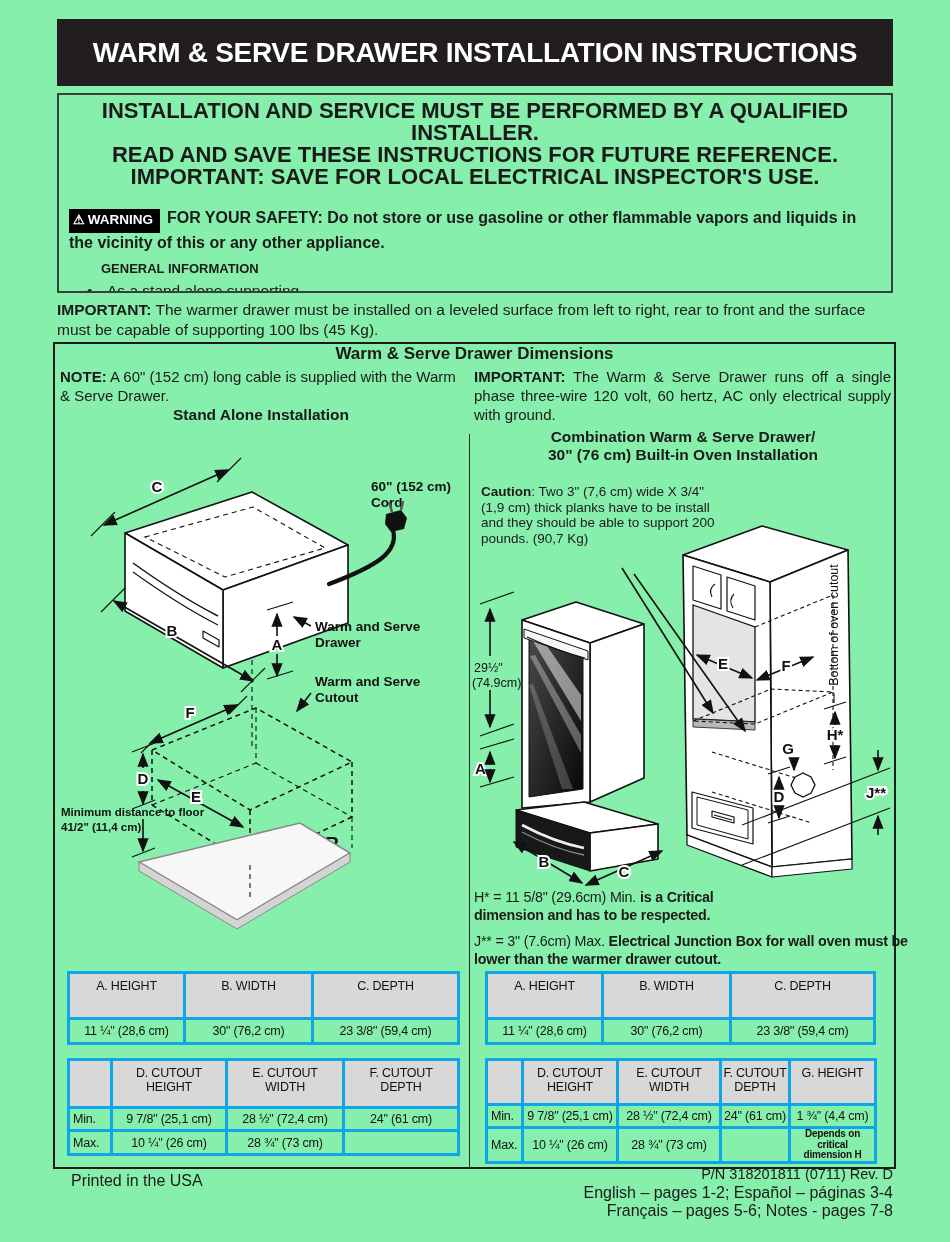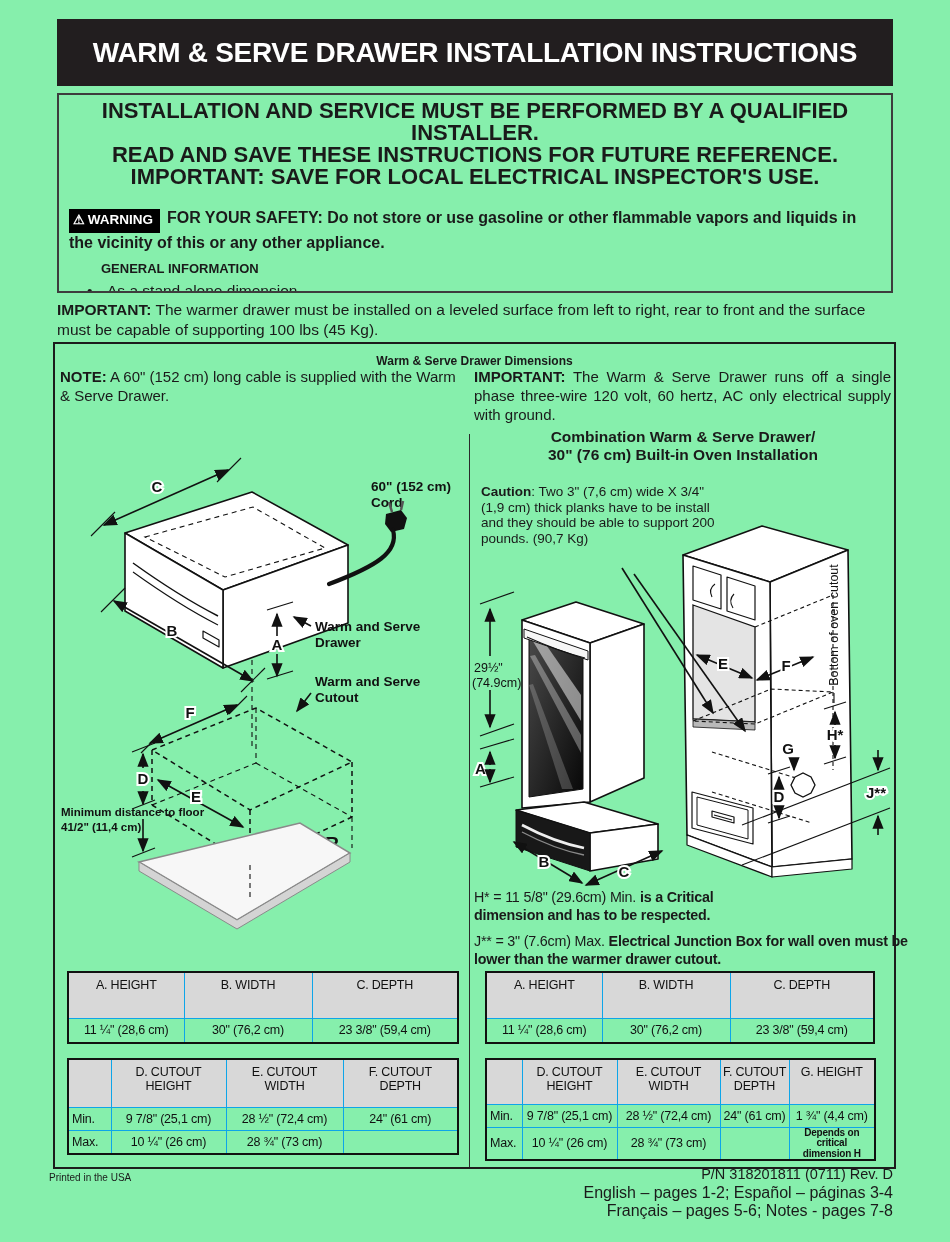--- a/index.html
+++ b/index.html
@@ -25,41 +25,41 @@
   .blist{margin-top:3px;}
   .bl{font-size:15.5px;line-height:19.5px;padding-left:38px;position:relative;}
   .bl .dot{position:absolute;left:18px;}
 
   
   #imppara{left:57px;top:300px;width:838px;font-size:15.5px;line-height:19.5px;}
   .bld{font-weight:bold;}
 
   
   #mainbox{left:53px;top:342px;width:843px;height:827px;border:2px solid #1c1c1c;box-sizing:border-box;}
-  #mb-title{left:0;top:10px;width:839px;text-align:center;font-weight:bold;font-size:12px;}
+  #mb-title{left:0;top:0;width:839px;text-align:center;font-weight:bold;font-size:17px;}
   #mb-note{left:5px;top:23px;width:406px;font-size:15px;line-height:19px;}
   #sa-head{left:0;top:62px;width:412px;text-align:center;font-weight:bold;font-size:15.5px;}
   #divider{left:414px;top:90px;height:733px;border-left:1.5px solid #2a2a2a;}
   #mb-imp{left:419px;top:23px;width:417px;font-size:15px;line-height:19px;text-align:justify;}
   #comb1{left:419px;top:84px;width:418px;text-align:center;font-weight:bold;font-size:15.5px;}
   #comb2{left:419px;top:102px;width:418px;text-align:center;font-weight:bold;font-size:15.5px;}
   #caution{left:426px;top:140px;width:242px;font-size:13.5px;line-height:15.5px;}
   #fnh{left:419px;top:544px;width:300px;font-size:14.3px;line-height:18px;letter-spacing:-.2px;}
   #fnj{left:419px;top:588px;width:434px;font-size:14.3px;line-height:18px;letter-spacing:-.2px;}
 
   
   .dimtable{border-collapse:collapse;table-layout:fixed;font-size:12.5px;letter-spacing:-.2px;
             color:#111;border:2px solid #111;}
-  .dimtable td{border:1px solid #0ea5e9;text-align:center;padding:0;overflow:hidden;white-space:nowrap;}
+  .dimtable td{border:3px solid #0ea5e9;text-align:center;padding:0;overflow:hidden;white-space:nowrap;}
   .dimtable .hd{background:#d8d8d8;vertical-align:top;padding-top:5px;}
   .dimtable .lab{text-align:left;padding-left:3px;}
   .gsmall{font-weight:bold;font-size:10px;line-height:10.5px;white-space:normal;}
 
   
-  #fprint{left:49px;top:1172px;font-size:10px;text-align:center;}
+  #fprint{left:71px;top:1172px;font-size:16px;text-align:center;}
   #fright{right:57px;top:1164px;text-align:right;}
   #fr1{font-size:14.5px;line-height:20px;}
   #fr2,#fr3{font-size:16px;line-height:18px;}
 
   
   svg text{font-family:"Liberation Sans",sans-serif;fill:#111;}
   .dl{font-size:15px;font-weight:bold;paint-order:stroke;stroke:#fff;stroke-width:4px;}
   .lbl{font-size:13.5px;font-weight:bold;}
   .sm{font-size:11.5px;font-weight:bold;}
   .med{font-size:12.5px;}
@@ -83,35 +83,36 @@
 
   <div class="abs" id="noticebox">
     <div class="nl">INSTALLATION AND SERVICE MUST BE PERFORMED BY A QUALIFIED INSTALLER.</div>
     <div class="nl">READ AND SAVE THESE INSTRUCTIONS FOR FUTURE REFERENCE.</div>
     <div class="nl">IMPORTANT: SAVE FOR LOCAL ELECTRICAL INSPECTOR'S USE.</div>
     <div class="warnp">
       <span class="badge"><span class="ic">⚠</span><span>WARNING</span></span><span>FOR YOUR SAFETY:  Do not store or use gasoline or other flammable vapors and liquids in the vicinity of this or any other appliance.</span>
     </div>
     <div class="gih">GENERAL INFORMATION</div>
     <div class="blist">
-      <div class="bl"><span class="dot">•</span><span>As a stand alone dimension</span></div>
+      <div class="bl"><span class="dot">•</span><span>As a stand alone supporting</span></div>
       <div class="bl"><span class="dot">•</span><span>As a combination Warm &amp; Serve Drawer with a 30" (76 cm) built-in oven mounted above</span></div>
     </div>
   </div>
 
   <div class="abs" id="imppara">
     <span class="bld">IMPORTANT:</span><span> The warmer drawer must be installed on a leveled surface from left to right, rear to front and the surface must be capable of supporting 100 lbs (45 Kg).</span>
   </div>
 
   <div class="abs" id="mainbox">
     <div class="abs" id="mb-title">Warm &amp; Serve Drawer Dimensions</div>
 
     <div class="abs" id="mb-note">
       <span class="bld">NOTE:</span><span> A 60" (152 cm) long cable is supplied with the Warm &amp; Serve Drawer.</span>
     </div>
+    <div class="abs" id="sa-head">Stand Alone Installation</div>
 
     <div class="abs" id="mb-imp">
       <span class="bld">IMPORTANT:</span><span> The Warm &amp; Serve Drawer runs off a single phase three-wire 120 volt, 60 hertz, AC only electrical supply with ground.</span>
     </div>
     <div class="abs" id="comb1">Combination Warm &amp; Serve Drawer/</div>
     <div class="abs" id="comb2">30" (76 cm) Built-in Oven Installation</div>
 
     <div class="abs" id="caution">
       <span class="bld">Caution</span><span>: Two 3" (7,6 cm) wide X 3/4" (1,9 cm) thick planks have to be install and they should be able to support 200 pounds. (90,7 Kg)</span>
     </div>

